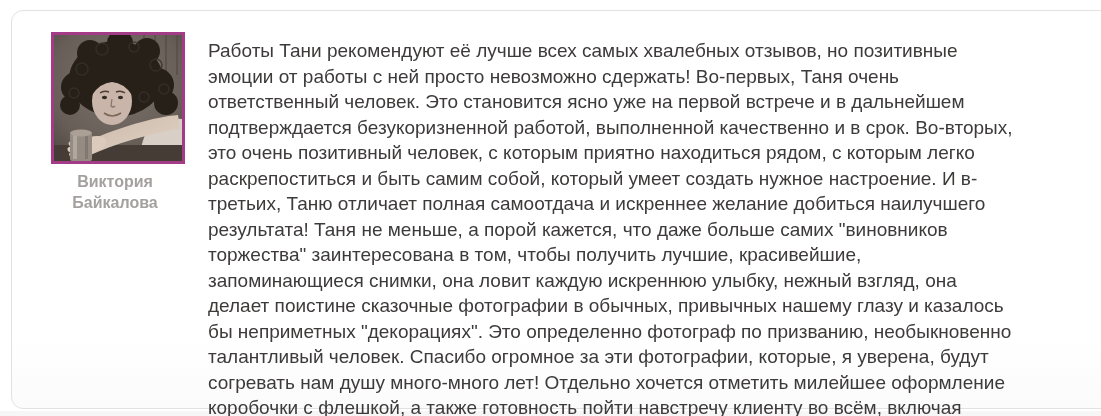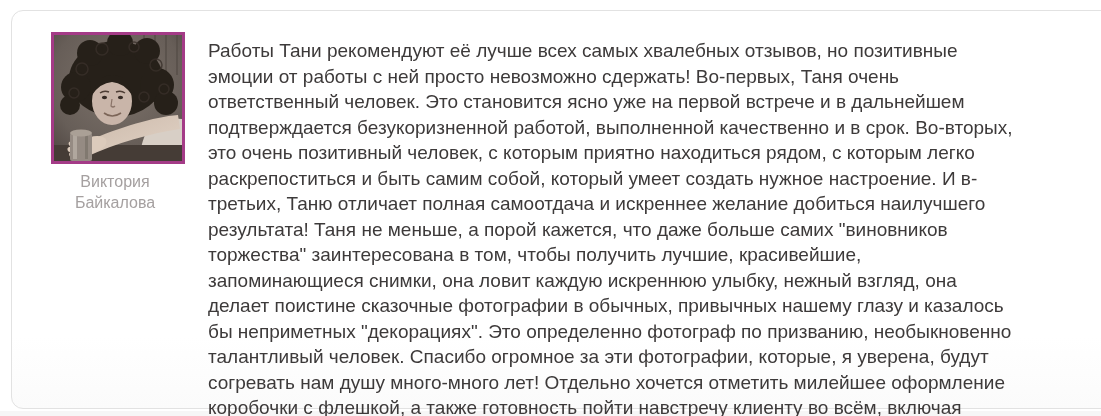--- a/index.html
+++ b/index.html
@@ -18,21 +18,21 @@
   }
   .card {
     position: absolute; left: 11px; top: 10px;
     width: 1200px; height: 399px;
     border: 1px solid #e2e2e2;
     border-radius: 12px;
     background: linear-gradient(180deg, #ffffff 0%, #ffffff 82%, #fbfbfb 100%);
     box-sizing: border-box;
   }
   .row { display: flex; align-items: flex-start; }
-  .author-col { flex: 0 0 196px; width: 196px; }
+  .author-col { flex: 0 0 196px; width: 196px; font-weight: bold; }
   .photo-frame {
     width: 128px; height: 126px;
     margin: 21px 0 0 39px;
     border: 3px solid #a43b87;
     background: #6e6660;
     overflow: hidden;
   }
   .photo-frame svg { display: block; }
   .author-name {
     width: 140px; margin: 7px 0 0 33px;

